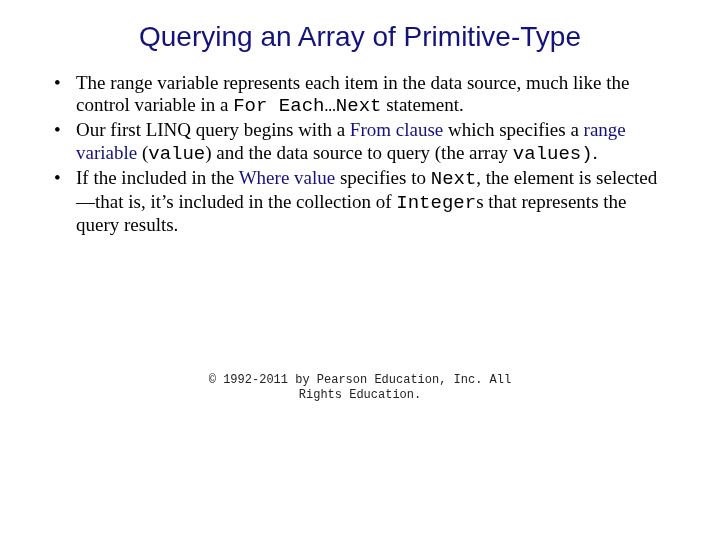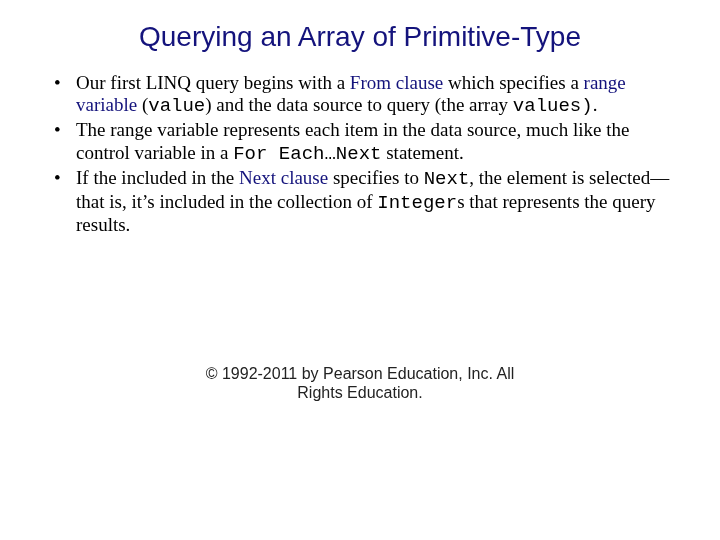--- a/index.html
+++ b/index.html
@@ -47,47 +47,47 @@
     font-size: 19px;
   }
   .from, .where { color: #14137c; }
   .code { font-family: "Courier New", Courier, monospace; }
   .footer {
     position: absolute;
     bottom: 14px;
     left: 0;
     width: 720px;
     text-align: center;
-    font-family: Liberation Sans, sans-serif;
-    font-size: 16px;
+    font-family: Liberation Mono, monospace;
+    font-size: 12px;
     color: #222;
     line-height: 1.2;
   }
 </style>
 </head>
 <body>
 
 <div class="slide">
 
   <div class="title">
     <span>Querying an Array of Primitive-Type</span><br>
   </div>
 
   <ul class="bullets">
 
     <li>
+      <span>The range variable represents each item in the data source, much like the control variable in a </span><span class="code">For Each…Next</span><span> statement.</span>
+    </li>
+
+    <li>
       <span>Our first LINQ query begins with a </span><span class="from">From clause</span><span> which specifies a </span><span class="from">range variable</span><span> (</span><span class="code">value</span><span>) and the data source to query (the array </span><span class="code">values)</span><span>.</span>
     </li>
 
     <li>
-      <span>The range variable represents each item in the data source, much like the control variable in a </span><span class="code">For Each…Next</span><span> statement.</span>
-    </li>
-
-    <li>
-      <span>If the included in the </span><span class="where">Next clause</span><span> specifies to </span><span class="code">Next</span><span>, the element is selected—that is, it’s included in the collection of </span><span class="code">Integer</span><span>s that represents the query results.</span>
+      <span>If the included in the </span><span class="where">Where value</span><span> specifies to </span><span class="code">Next</span><span>, the element is selected—that is, it’s included in the collection of </span><span class="code">Integer</span><span>s that represents the query results.</span>
     </li>
 
 
   </ul>
 
   <div class="footer">
     <span>© 1992-2011 by Pearson Education, Inc. All</span><br>
     <span>Rights Education.</span>
   </div>
 

